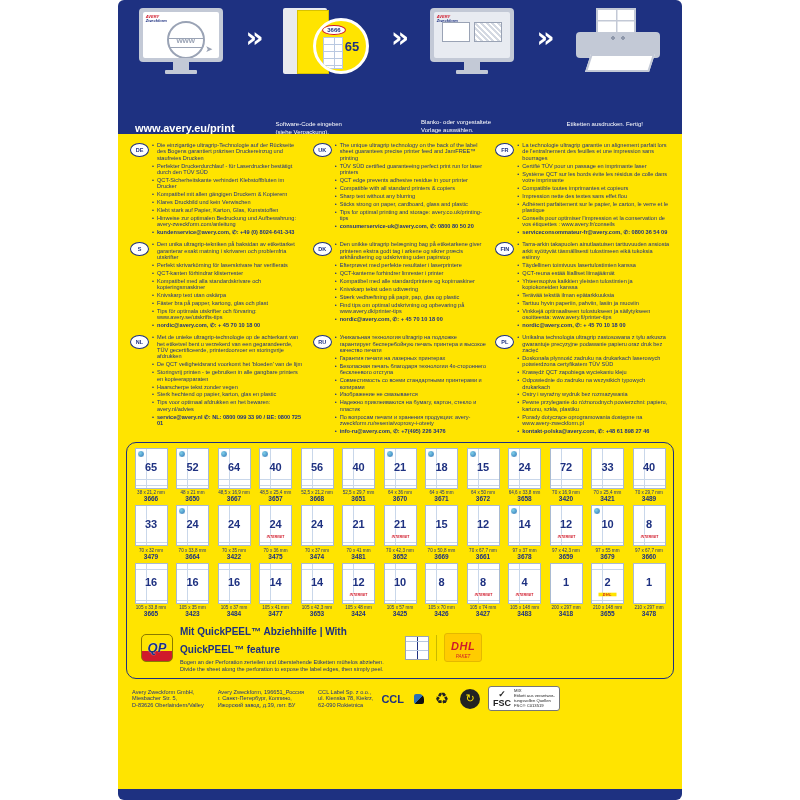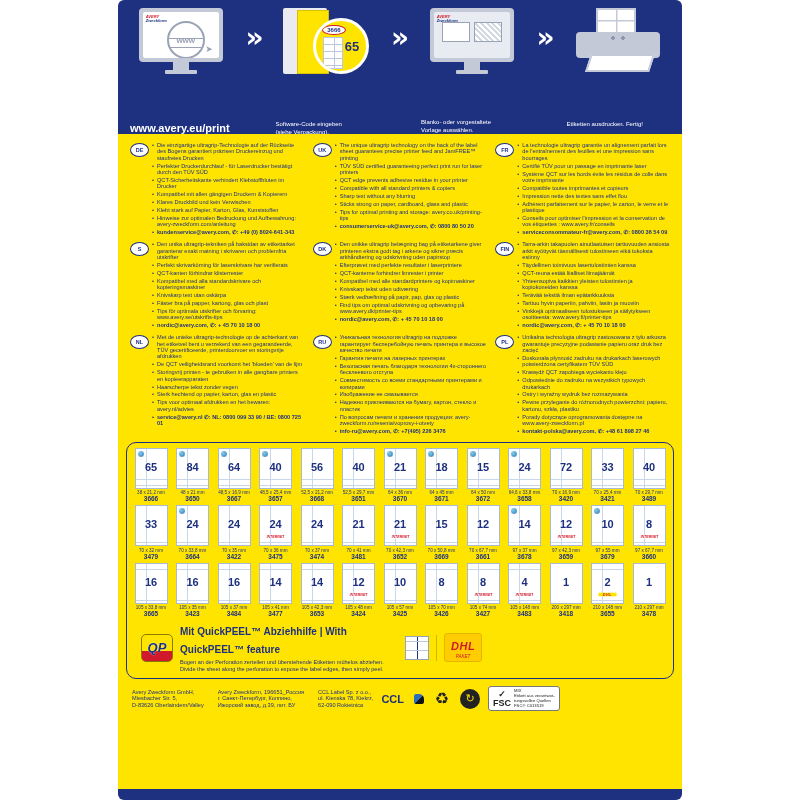--- a/index.html
+++ b/index.html
@@ -7,21 +7,21 @@
   .page{width:800px;height:800px;background:#fff;display:flex;justify-content:center;}
   .sheet{width:564px;height:800px;display:flex;flex-direction:column;position:relative;}
 
   
   .top{background:#1e3181;border-radius:6px 6px 0 0;height:134px;color:#fff;padding-top:6px;box-sizing:border-box;}
   .title{font-weight:bold;font-size:13px;text-align:center;letter-spacing:.1px;margin:4px 8px 2px 8px;}
   .steps{display:flex;align-items:flex-start;justify-content:center;gap:6px;padding:2px 6px 0 6px;}
   .step{display:flex;flex-direction:column;align-items:center;width:118px;gap:40px;}
   .chev{color:#fff;font-weight:bold;font-size:28px;line-height:60px;font-family:"DejaVu Sans",sans-serif;}
   .cap{color:#fff;font-size:6px;line-height:7.5px;white-space:pre-line;text-align:left;width:100%;padding-left:6px;box-sizing:border-box;margin-top:3px;}
-  .cap-big{font-size:11px;line-height:12px;font-weight:bold;margin-top:6px;}
+  .cap-big{font-size:11px;line-height:12px;font-weight:bold;margin-top:6px;text-align:center;}
   
   .monitor{width:86px;height:68px;position:relative;}
   .mon-frame{width:84px;height:54px;background:#c3c9d6;border-radius:4px;position:absolute;top:0;left:0;padding:4px;box-sizing:border-box;}
   .mon-screen{width:100%;height:100%;background:#fff;border-radius:2px;position:relative;overflow:hidden;}
   .mon-stand{position:absolute;left:34px;top:54px;width:16px;height:8px;background:#c3c9d6;}
   .mon-base{position:absolute;left:26px;top:62px;width:32px;height:4px;background:#c3c9d6;border-radius:1px;}
   .avery-mini{position:absolute;top:3px;left:3px;width:22px;height:10px;font-size:4px;line-height:4px;font-weight:bold;font-style:italic;}
   .avery-mini .a1{color:#d01a2b;display:block;}
   .avery-mini .a2{color:#1e3181;display:block;}
   .globe{position:absolute;top:9px;left:24px;width:34px;height:34px;border:2px solid #9aa3b5;border-radius:50%;color:#9aa3b5;font-size:8px;font-weight:bold;display:flex;align-items:center;justify-content:center;background:
@@ -354,21 +354,21 @@
       <span class="count">65</span>
 
     </div>
     <div class="size">38 x 21,2 mm</div>
     <div class="code">3666</div>
   </div>
 
   <div class="label-cell">
     <div class="thumb">
       <span class="qp-dot"></span>
-      <span class="count">84</span>
+      <span class="count">52</span>
 
     </div>
     <div class="size">48 x 21 mm</div>
     <div class="code">3650</div>
   </div>
 
   <div class="label-cell">
     <div class="thumb">
       <span class="qp-dot"></span>
       <span class="count">64</span>

